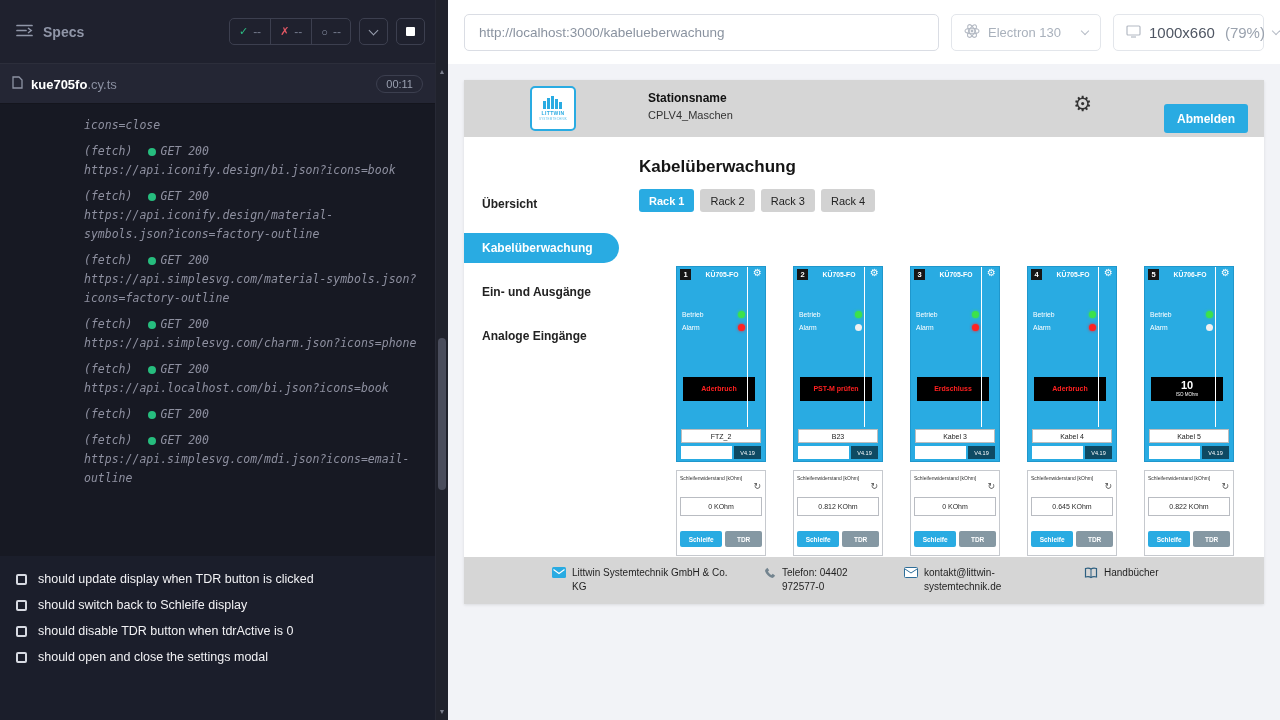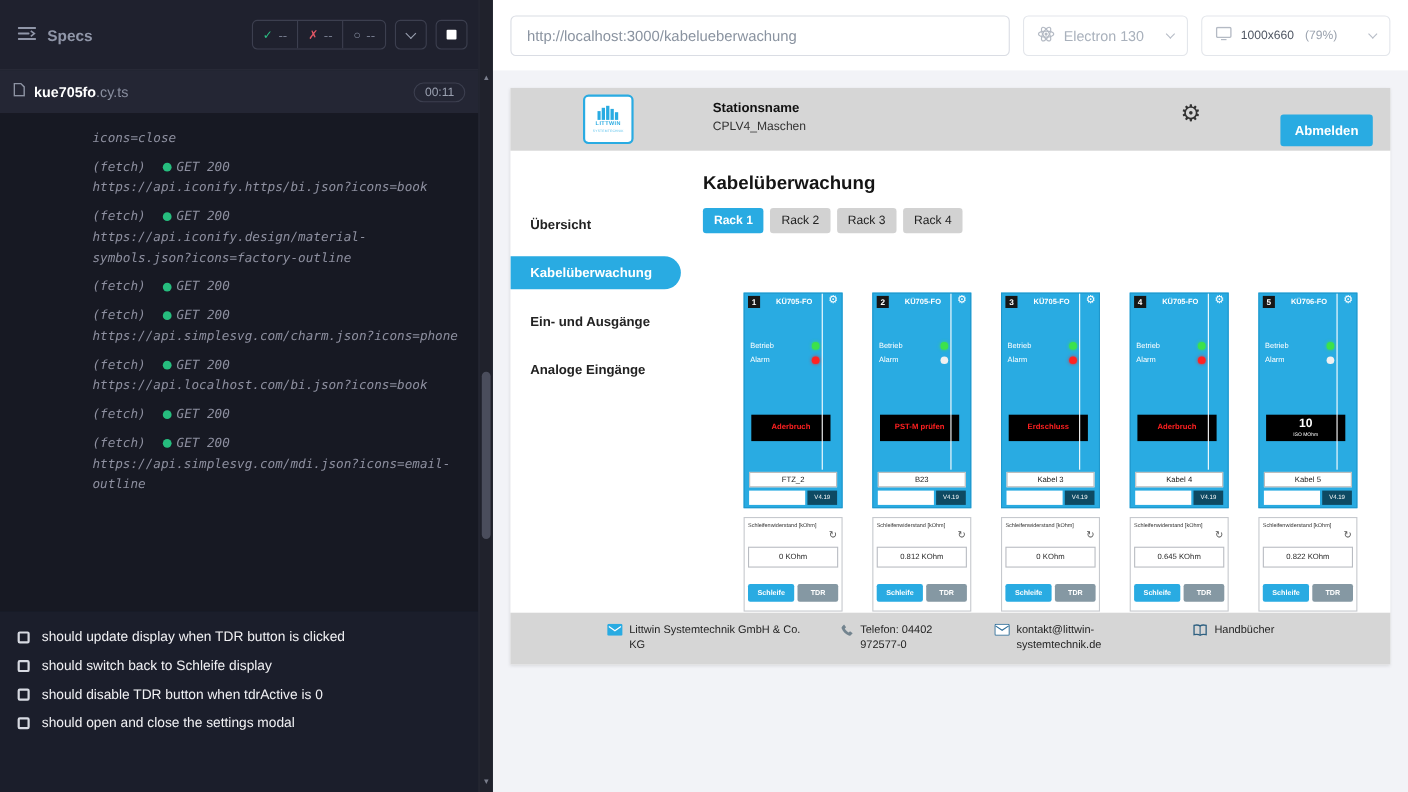--- a/index.html
+++ b/index.html
@@ -60,21 +60,21 @@
 
   
   .right-pane { flex:1; display:flex; flex-direction:column; height:720px; overflow:hidden; }
   .browser-bar { height:64px; background:#fff; display:flex; align-items:center; padding:0 16px; gap:12px;
     flex-shrink:0; }
   .url-box { flex:1; height:37px; border:1px solid #dadde4; border-radius:5px; display:flex;
     align-items:center; padding:0 14px; color:#8a93a0; font-size:13.5px; background:#fff; }
   .select-btn { height:37px; border:1px solid #e3e6eb; border-radius:5px; display:flex; align-items:center;
     gap:8px; padding:0 12px; background:#fff; cursor:pointer; flex-shrink:0; }
   .browser-select { width:150px; color:#a9b1bc; font-size:13px; }
-  .size-select { width:172px; font-size:11px;text-align:right; }
+  .size-select { width:151px; font-size:15px;text-align:right; }
   .size-main { color:#4f5663; }
   .size-zoom { color:#9aa2ae; margin-left:2px; }
   .chev-sm { width:6px; height:6px; border-right:1.5px solid #b6bcc6; border-bottom:1.5px solid #b6bcc6;
     transform:rotate(45deg); margin-left:auto; margin-top:-2px; flex-shrink:0; }
 
   .preview-area { flex:1; padding:16px; overflow:hidden; }
   .app { width:800px; height:524px; background:#fff; display:flex; flex-direction:column;
     box-shadow:0 1px 3px rgba(0,0,0,0.10); }
 
   
@@ -212,36 +212,37 @@
 
     <div class="log-area">
       <div class="log-cont log-url">icons=close</div>
 
       <div class="log-entry">
         <div class="log-get">
             <span>(fetch)</span>
             <span class="log-dot"></span>
             <span>GET 200</span>
           </div>
-        <div class="log-url">https://api.iconify.https/bi.json?icons=book</div>
+        <div class="log-url">https://api.iconify.design/bi.json?icons=book</div>
       </div>
       <div class="log-entry">
         <div class="log-get">
             <span>(fetch)</span>
             <span class="log-dot"></span>
             <span>GET 200</span>
           </div>
         <div class="log-url">https://api.iconify.design/material-symbols.json?icons=factory-outline</div>
       </div>
       <div class="log-entry">
         <div class="log-get">
             <span>(fetch)</span>
             <span class="log-dot"></span>
             <span>GET 200</span>
           </div>
+        <div class="log-url">https://api.simplesvg.com/material-symbols.json?icons=factory-outline</div>
       </div>
       <div class="log-entry">
         <div class="log-get">
             <span>(fetch)</span>
             <span class="log-dot"></span>
             <span>GET 200</span>
           </div>
         <div class="log-url">https://api.simplesvg.com/charm.json?icons=phone</div>
       </div>
       <div class="log-entry">

